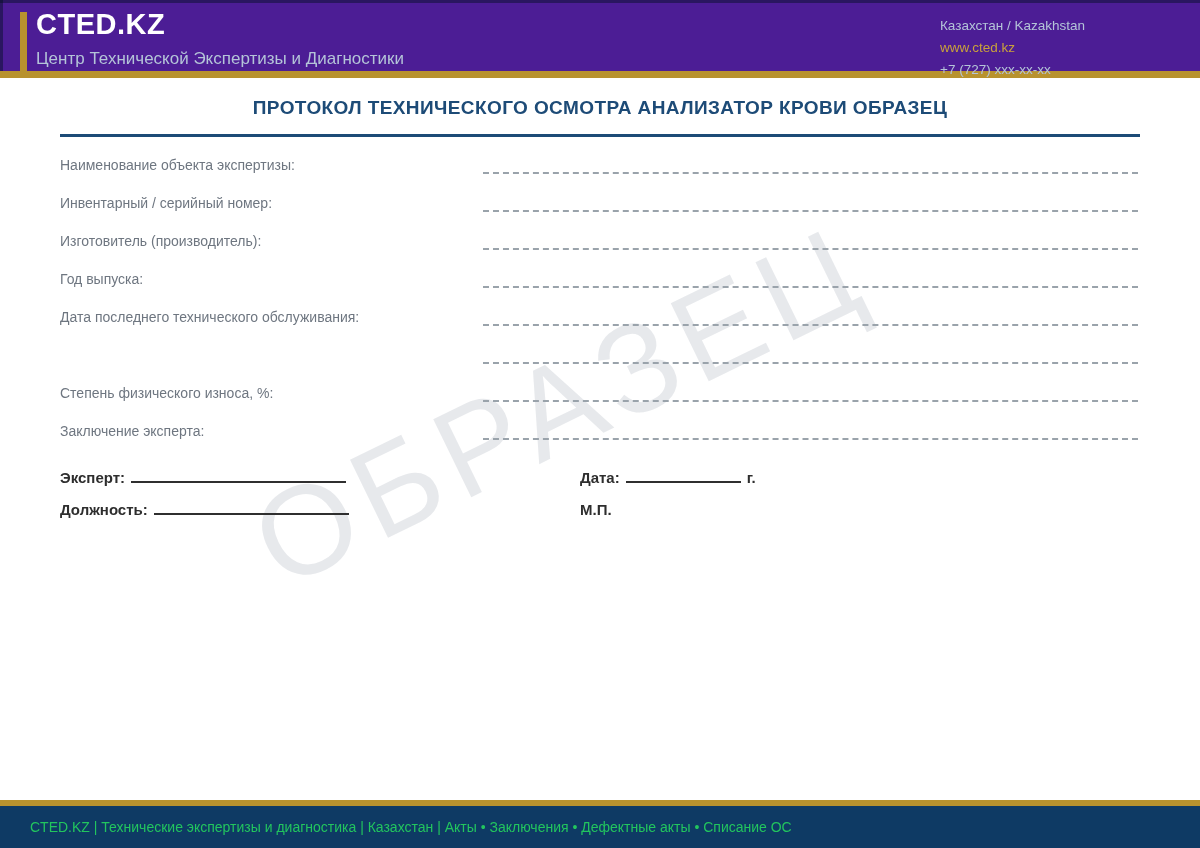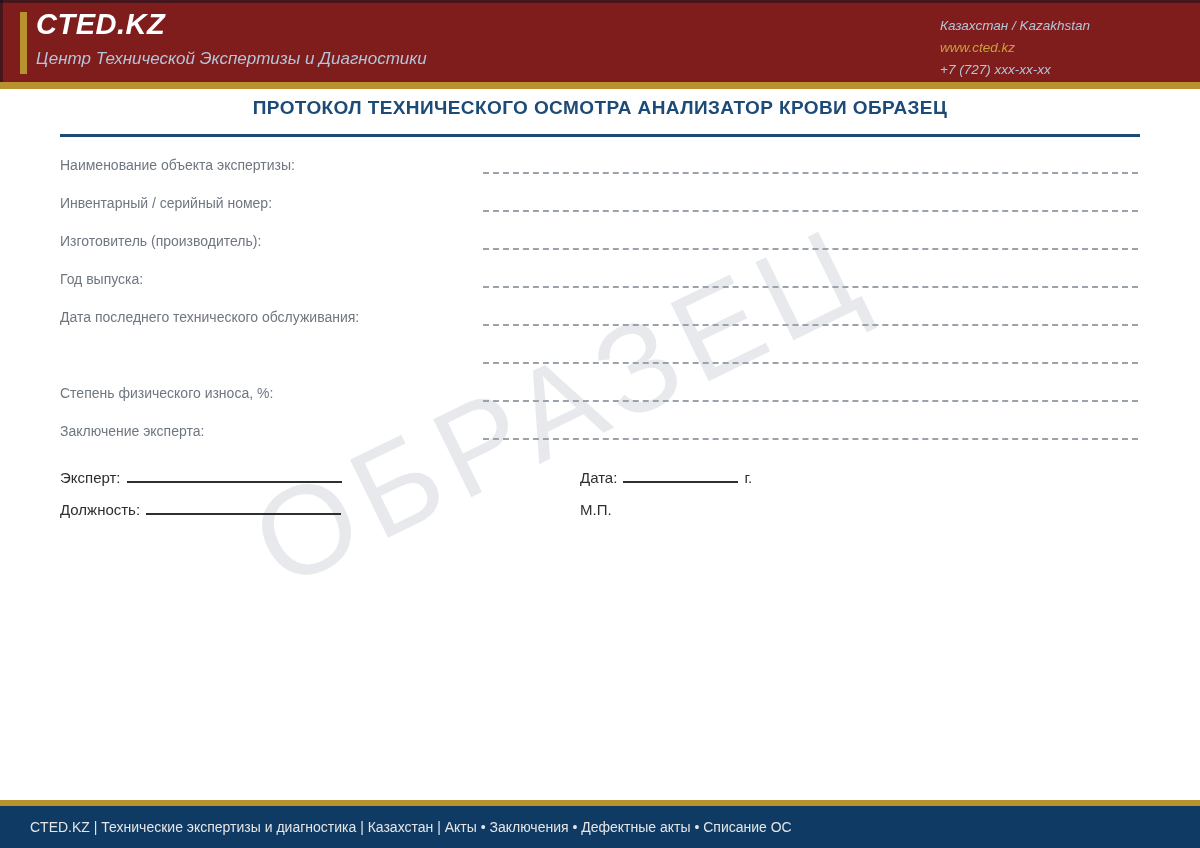--- a/index.html
+++ b/index.html
@@ -4,65 +4,64 @@
 <style>
   * { margin:0; padding:0; box-sizing:border-box; }
   html,body { background:#ffffff; }
   .page {
     position:relative; width:1200px; height:848px;
     background:#ffffff; overflow:hidden;
     font-family:"Liberation Sans", sans-serif;
   }
   
   .header {
-    position:absolute; top:0; left:0; right:0; height:89px;
-    background:#7f1d1d; border-bottom:7px solid #b8922e;
+    position:absolute; top:0; left:0; right:0; height:78px;
+    background:#4c1d95; border-bottom:7px solid #b8922e;
     box-shadow: inset 0 3px 0 rgba(3,15,30,.45), inset 3px 0 0 rgba(3,15,30,.45);
     z-index:3;
-    font-style:italic;
   }
   .logo-accent { position:absolute; left:20px; top:12px; width:7px; height:62px; background:#b8922e; }
   .logo { position:absolute; left:36px; top:8px; font-size:29px; font-weight:700; color:#ffffff; letter-spacing:.5px; }
   .logo-subtitle { position:absolute; left:36px; top:49px; font-size:17px; color:#b4c4d8; }
   .header-right { position:absolute; left:940px; top:15px; font-size:13.5px; line-height:22px; }
   .header-country, .header-phone { color:#b4c4d8; display:block; text-decoration:none; }
   .header-website { color:#c9a13b; display:block; text-decoration:none; cursor:pointer; }
   
   .main { position:relative; z-index:2; padding-top:97px; }
   .doc-title {
     padding-top:0; text-align:center;
     font-size:19px; font-weight:700; letter-spacing:.4px; color:#1d4b77;
   }
   .title-divider { height:3px; background:#1d4b77; margin:15px 60px 0; }
   .form-area { position:relative; margin:15px 60px 0;text-align:right; }
   .field-row { position:relative; height:38px; }
   .field-label { position:absolute; left:0; top:5px; font-size:14px; color:#6e7680; }
   .field-line { position:absolute; left:423px; right:2px; top:20px; border-top:2px dashed #9aa3ab; }
   
-  .sig-area { position:relative; margin:9px 60px 0; font-size:15px; color:#2e2e2e; }
+  .sig-area { position:relative; margin:9px 60px 0; font-size:15px; color:#2e2e2e;font-weight:bold; }
   .sig-row { position:relative; height:32px; }
   .sig-left { position:absolute; left:0; top:4px; white-space:nowrap; }
   .sig-right { position:absolute; left:520px; top:4px; white-space:nowrap; }
   .uline { display:inline-block; border-bottom:2px solid #2f2f2f; height:13px; margin-left:6px; vertical-align:baseline; }
   .w215 { width:215px; } .w195 { width:195px; } .w115 { width:115px; }
   .date-suffix { margin-left:6px; }
   
   .watermark {
     position:absolute; left:150px; top:215px; width:820px; height:380px;
     display:flex; align-items:center; justify-content:center;
     transform:rotate(-26deg);
     font-size:126px; font-weight:400; letter-spacing:10px;
     color:rgba(170,176,185,0.28);
     z-index:1; pointer-events:none; white-space:nowrap;
   }
   
   .footer { position:absolute; left:0; right:0; bottom:0; z-index:3; }
   .footer-gold { height:6px; background:#b8922e; }
   .footer-bar { height:42px; background:#0e3a64; line-height:42px; padding-left:30px;
-    font-size:14px; color:#e5e5e5; white-space:nowrap; }
+    font-size:14px; color:#22c55e; white-space:nowrap; }
 </style>
 </head>
 <body>
 
 <div class="page">
 
   <div class="watermark">ОБРАЗЕЦ</div>
 
   <div class="header">
     <div class="logo-accent"></div>

